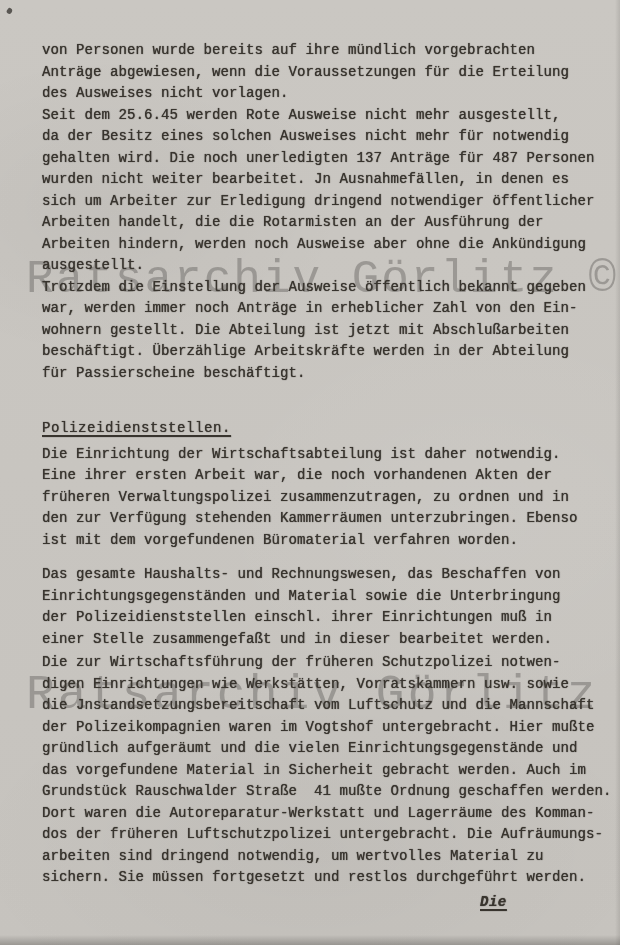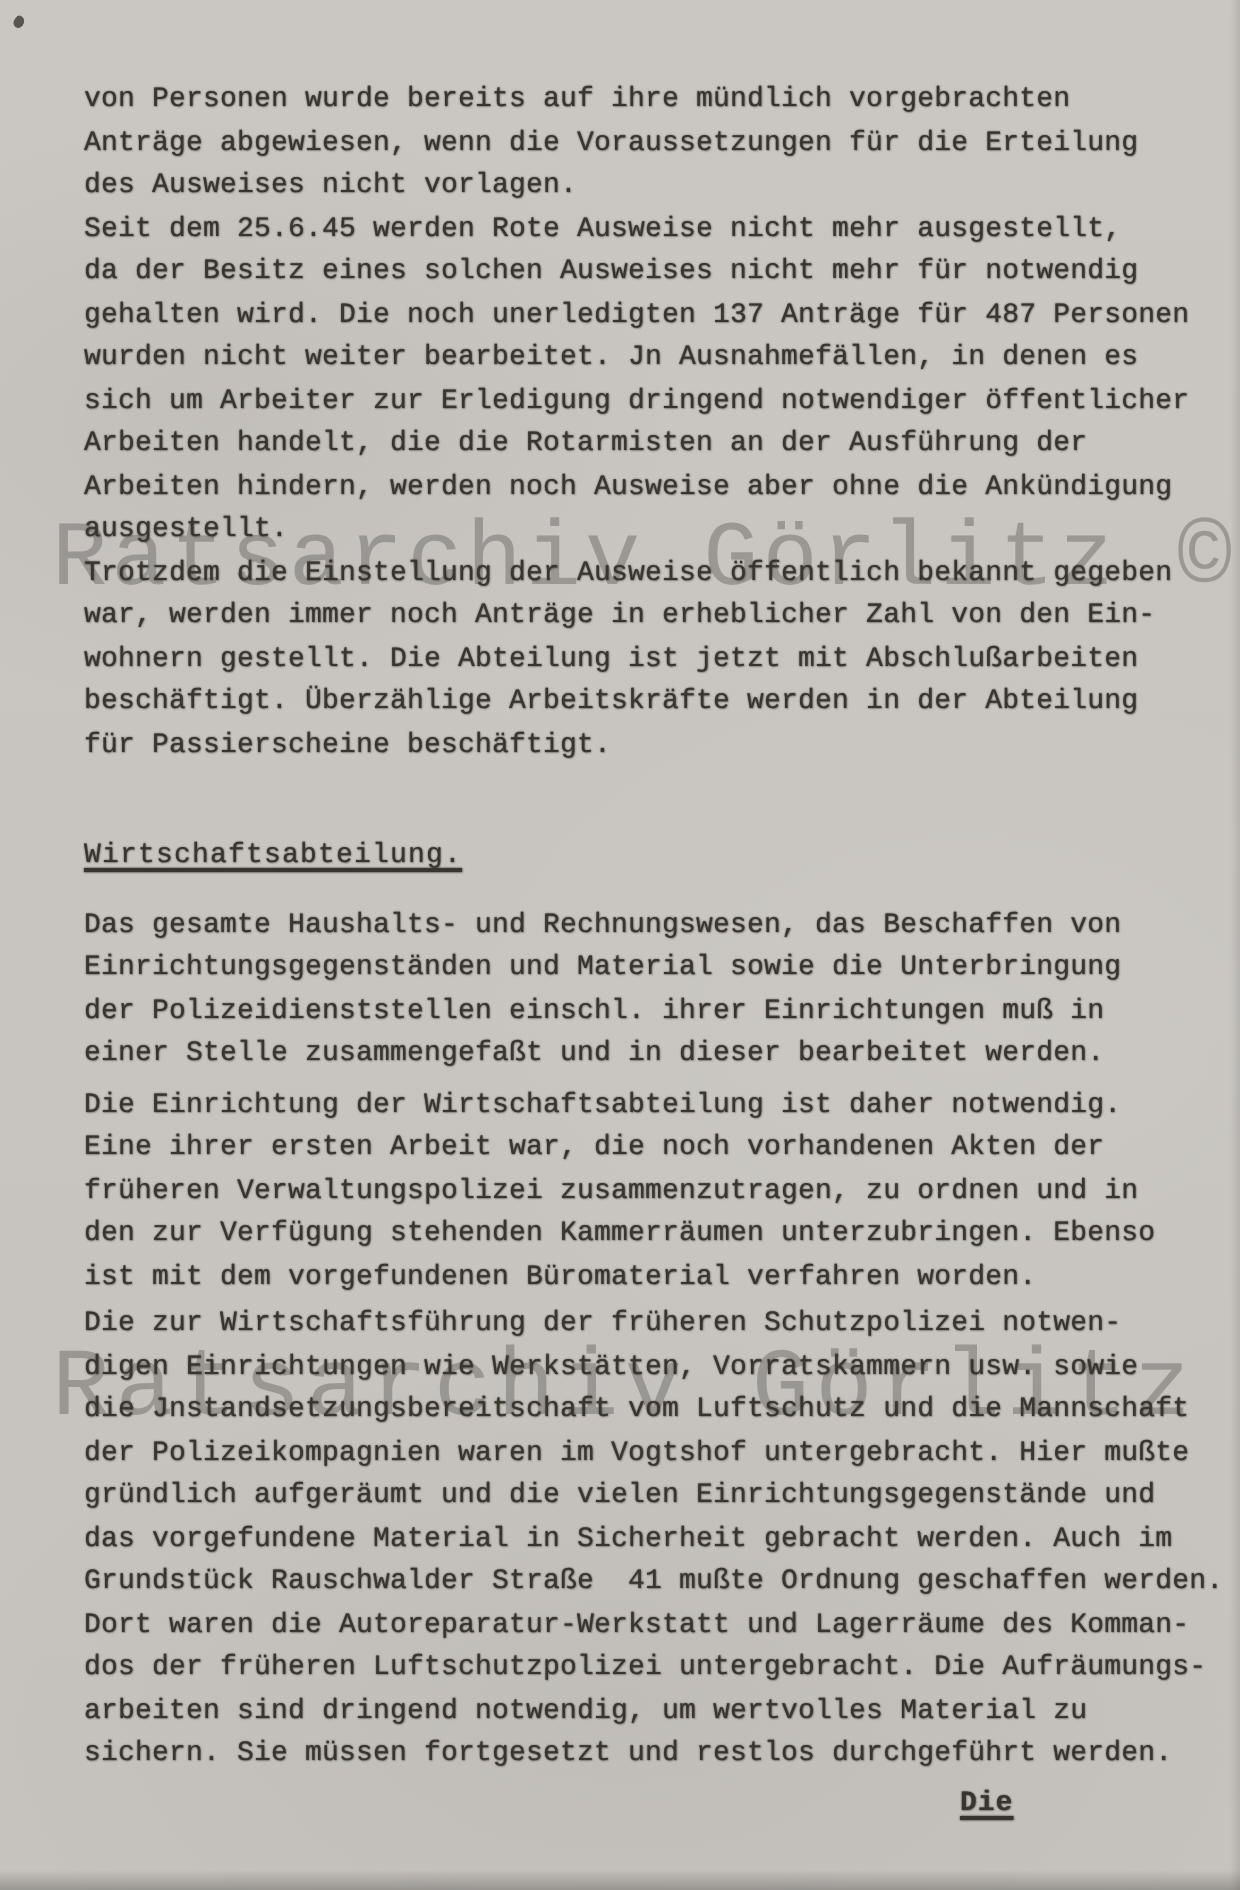--- a/index.html
+++ b/index.html
@@ -66,20 +66,21 @@
   .para-2 { margin-top: 13px; }
   .para-3 { margin-top: 4px; }
   .para-4 { margin-top: 2px; }
   .catchword {
     margin: 3px 0 0 438px;
     text-decoration: underline;
     text-underline-offset: 3px;
     text-decoration-thickness: 1.5px;
     font-weight: bold;
     letter-spacing: 0.5px;
+    font-style: italic;
   }
 </style>
 </head>
 <body>
 
 <div class="page">
 
   <div class="corner-speck"></div>
 
   <div class="watermark wm1">Ratsarchiv Görlitz ©</div>
@@ -97,32 +98,32 @@
 sich um Arbeiter zur Erledigung dringend notwendiger öffentlicher
 Arbeiten handelt, die die Rotarmisten an der Ausführung der
 Arbeiten hindern, werden noch Ausweise aber ohne die Ankündigung
 ausgestellt.
 Trotzdem die Einstellung der Ausweise öffentlich bekannt gegeben
 war, werden immer noch Anträge in erheblicher Zahl von den Ein-
 wohnern gestellt. Die Abteilung ist jetzt mit Abschlußarbeiten
 beschäftigt. Überzählige Arbeitskräfte werden in der Abteilung
 für Passierscheine beschäftigt.</p>
 
-    <h2 class="doc-heading">Wirtschaftsabteilung.</h2>
-
-    <p class="para para-2">Das gesamte Haushalts- und Rechnungswesen, das Beschaffen von
-Einrichtungsgegenständen und Material sowie die Unterbringung
-der Polizeidienststellen einschl. ihrer Einrichtungen muß in
-einer Stelle zusammengefaßt und in dieser bearbeitet werden.</p>
+    <h2 class="doc-heading">Polizeidienststellen.</h2>
 
     <p class="para para-3">Die Einrichtung der Wirtschaftsabteilung ist daher notwendig.
 Eine ihrer ersten Arbeit war, die noch vorhandenen Akten der
 früheren Verwaltungspolizei zusammenzutragen, zu ordnen und in
 den zur Verfügung stehenden Kammerräumen unterzubringen. Ebenso
 ist mit dem vorgefundenen Büromaterial verfahren worden.</p>
+
+    <p class="para para-2">Das gesamte Haushalts- und Rechnungswesen, das Beschaffen von
+Einrichtungsgegenständen und Material sowie die Unterbringung
+der Polizeidienststellen einschl. ihrer Einrichtungen muß in
+einer Stelle zusammengefaßt und in dieser bearbeitet werden.</p>
 
     <p class="para para-4">Die zur Wirtschaftsführung der früheren Schutzpolizei notwen-
 digen Einrichtungen wie Werkstätten, Vorratskammern usw. sowie
 die Jnstandsetzungsbereitschaft vom Luftschutz und die Mannschaft
 der Polizeikompagnien waren im Vogtshof untergebracht. Hier mußte
 gründlich aufgeräumt und die vielen Einrichtungsgegenstände und
 das vorgefundene Material in Sicherheit gebracht werden. Auch im
 Grundstück Rauschwalder Straße  41 mußte Ordnung geschaffen werden.
 Dort waren die Autoreparatur-Werkstatt und Lagerräume des Komman-
 dos der früheren Luftschutzpolizei untergebracht. Die Aufräumungs-

